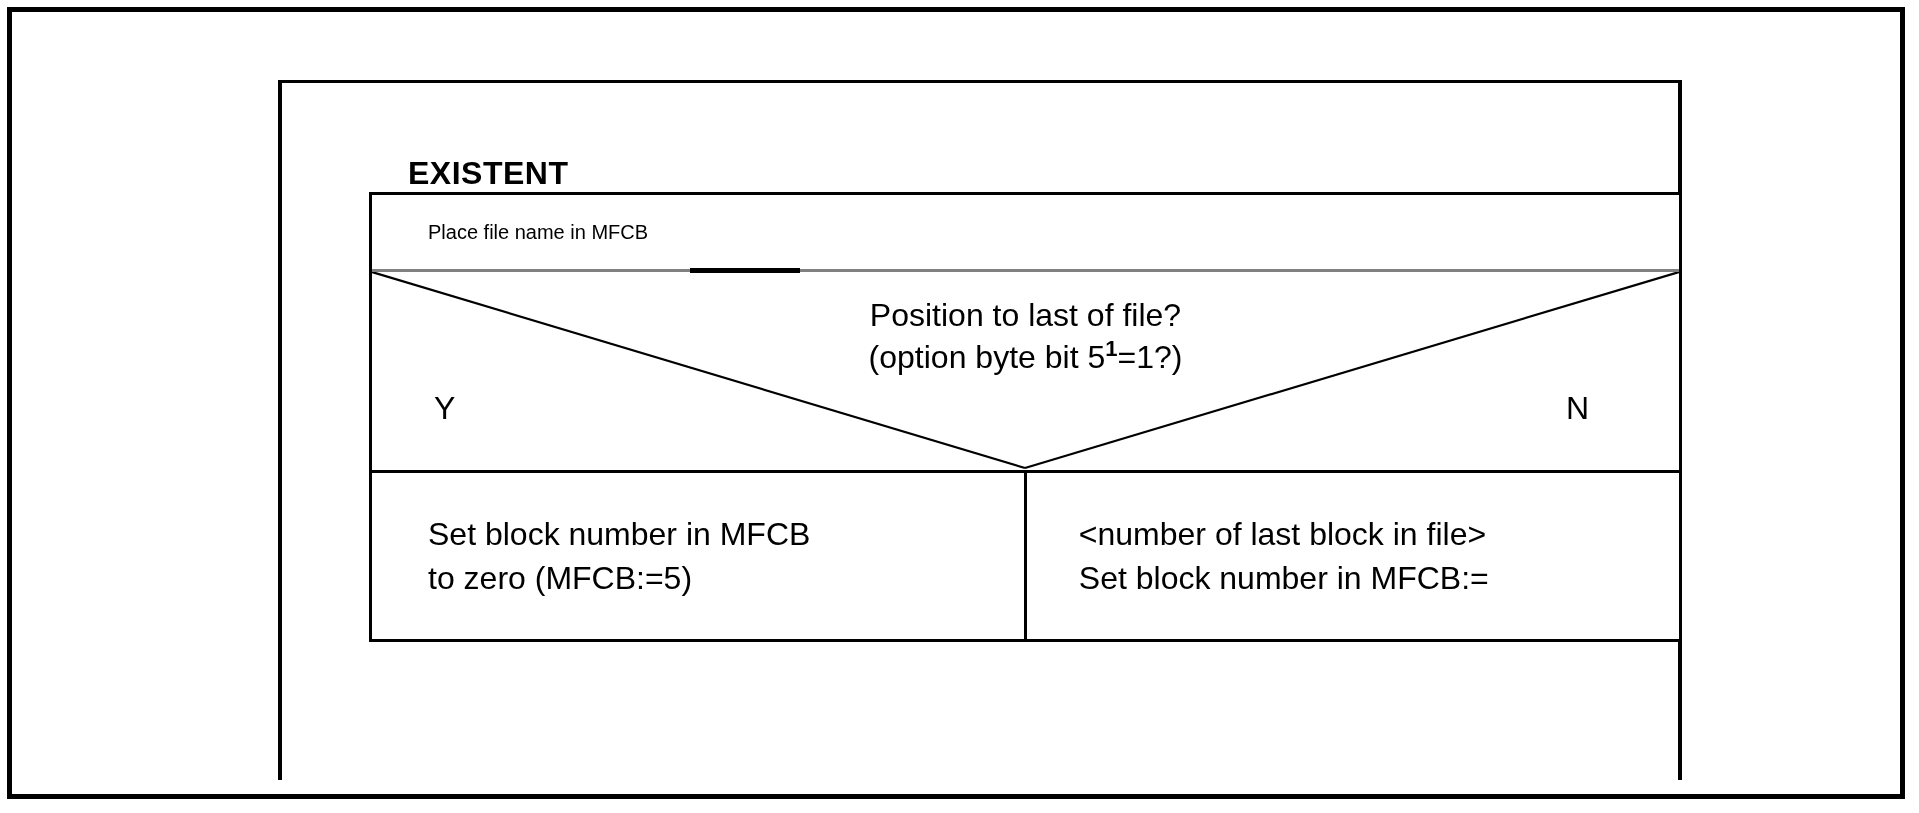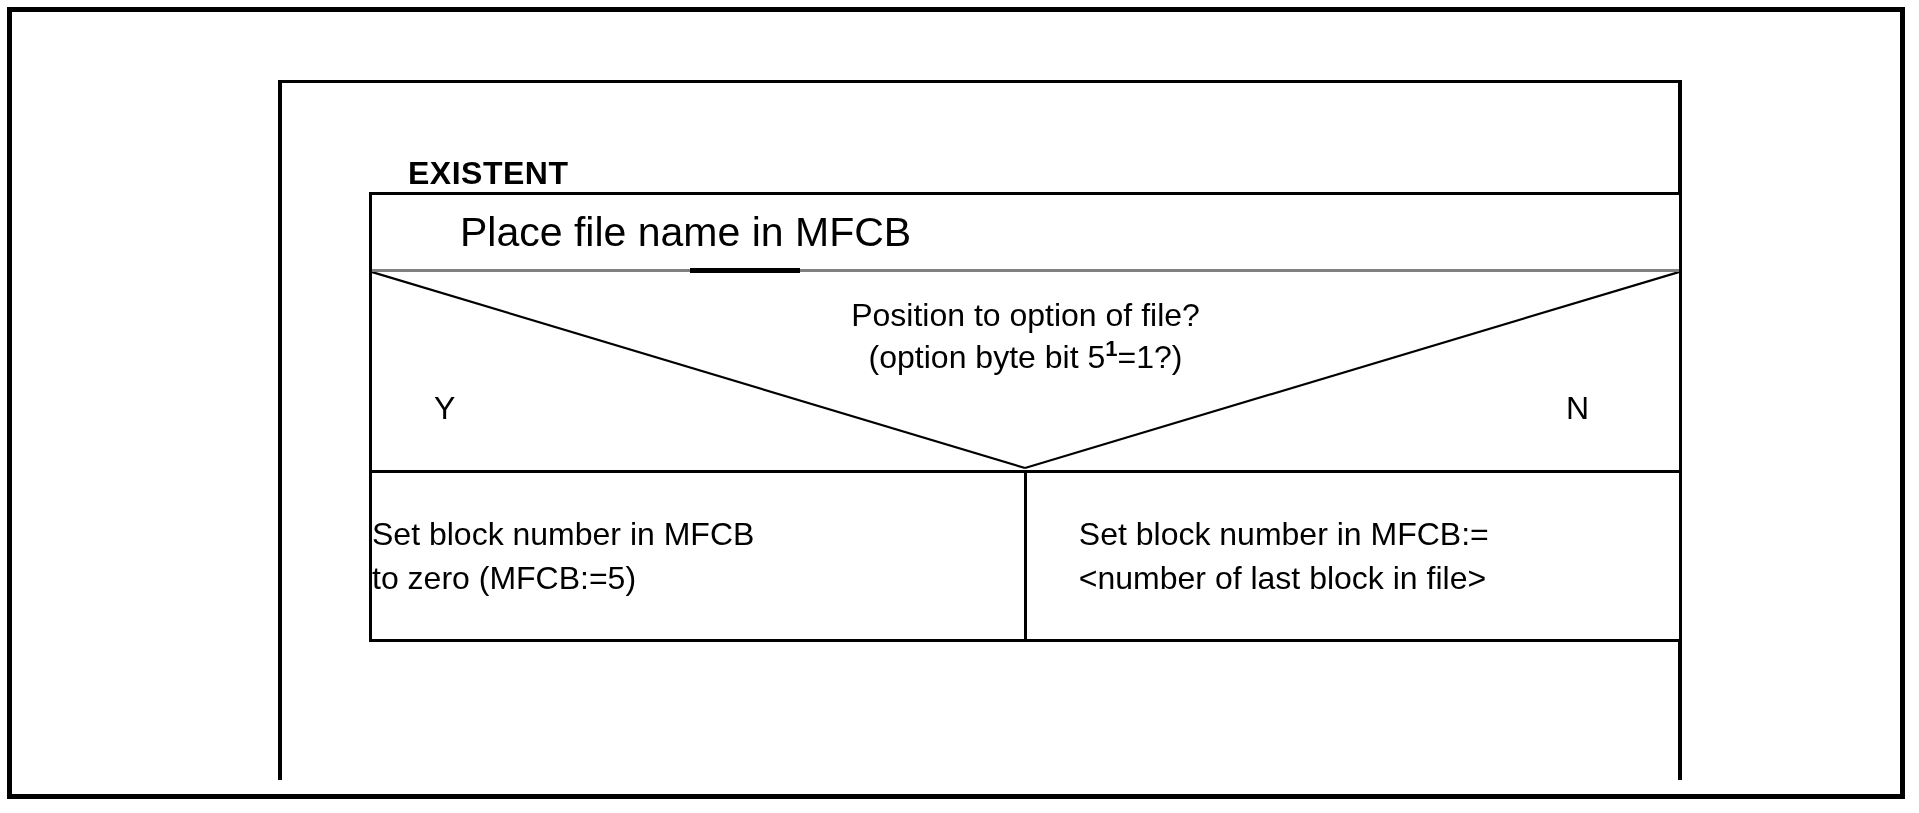--- a/index.html
+++ b/index.html
@@ -84,22 +84,22 @@
     position: absolute;
     left: 0;
     top: 0;
     width: 100%;
     height: 74px;
     box-sizing: border-box;
     display: flex;
     align-items: center;
   }
   .row-process .stmt {
-    font-size: 41px;
-    padding-left: 88px;
+    font-size: 20px;
+    padding-left: 56px;
     white-space: nowrap;
     color: #000000;
   }
 
   
   .sep-grey {
     position: absolute;
     left: 0;
     top: 74px;
     width: 100%;
@@ -178,20 +178,21 @@
     left: 0;
     top: 278px;
     width: 100%;
     height: 166px;
     display: flex;
   }
   .action-cell {
     box-sizing: border-box;
     display: flex;
     align-items: center;
+    padding-left: 56px;
   }
   .action-cell.left {
     width: 50.1%;
     border-right: 3px solid #000000;
   }
   .action-cell.right {
     flex: 1 1 auto;
     padding-left: 52px;
   }
   .action-text {
@@ -224,40 +225,40 @@
       <div class="sep-grey"></div>
       <div class="sep-dark"></div>
 
       <div class="row-decision">
         <svg class="decision-svg" viewBox="0 0 1307 198" preserveAspectRatio="none">
           <line x1="0" y1="0" x2="653" y2="196" stroke="#000000" stroke-width="2.2" vector-effect="non-scaling-stroke"></line>
           <line x1="1307" y1="0" x2="653" y2="196" stroke="#000000" stroke-width="2.2" vector-effect="non-scaling-stroke"></line>
         </svg>
 
         <div class="cond-text">
-          <span class="cond-line">Position to option of file?</span>
+          <span class="cond-line">Position to last of file?</span>
           <span class="cond-line"><span>(option byte bit 5</span><span class="sup-one">1</span><span>=1?)</span></span>
         </div>
 
         <div class="branch-label yes">Y</div>
         <div class="branch-label no">N</div>
       </div>
 
       <div class="sep-actions"></div>
 
       <div class="row-actions">
         <div class="action-cell left">
           <div class="action-text">
             <span>Set block number in MFCB</span>
             <span>to zero (MFCB:=5)</span>
           </div>
         </div>
         <div class="action-cell right">
           <div class="action-text">
+            <span>&lt;number of last block in file&gt;</span>
             <span>Set block number in MFCB:=</span>
-            <span>&lt;number of last block in file&gt;</span>
           </div>
         </div>
       </div>
 
     </div>
   </div>
 </div>
 
 </body></html>

